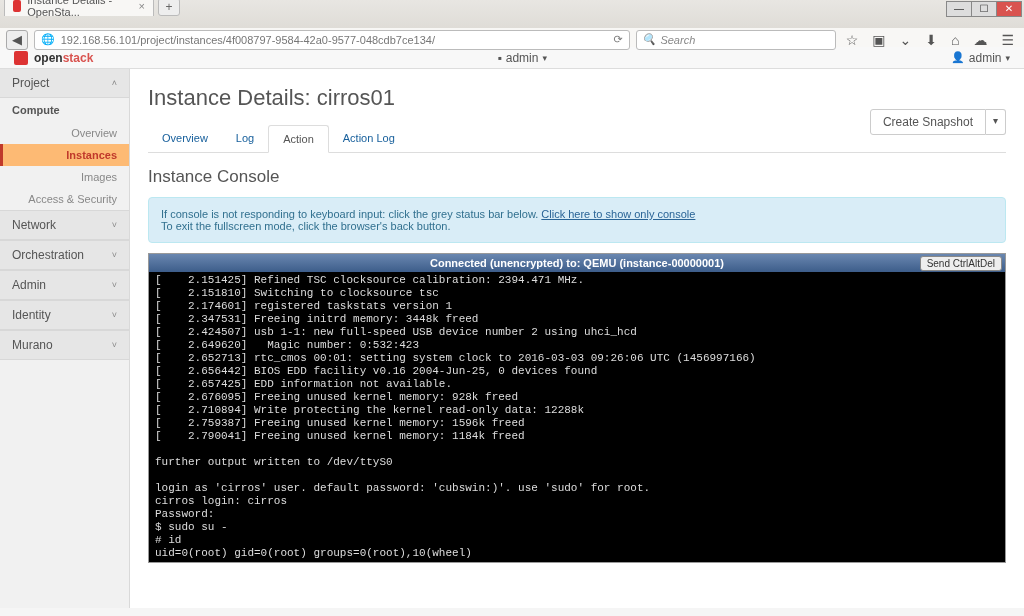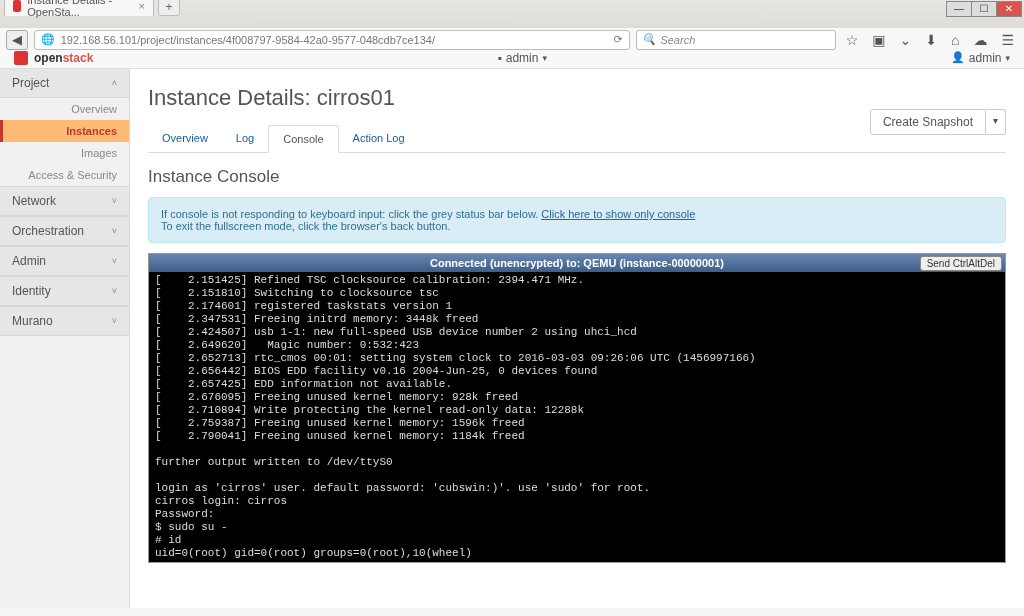--- a/index.html
+++ b/index.html
@@ -133,20 +133,21 @@
     <span class="caret">▾</span>
   </span>
 </div>
 
 <div class="wrap">
   <div class="side">
     <div class="hd first">
       <span>Project</span>
         <span class="chev">˄</span>
     </div>
+    <div class="sub">Compute</div>
     <div class="item">Overview</div>
     <div class="item active">Instances</div>
     <div class="item">Images</div>
     <div class="item">Access &amp; Security</div>
     <div class="hd">
       <span>Network</span>
         <span class="chev">˅</span>
     </div>
     <div class="hd">
       <span>Orchestration</span>
@@ -169,21 +170,21 @@
   <div class="main">
     <h1 class="title">Instance Details: cirros01</h1>
     <div class="snapwrap">
       <div class="snap">Create Snapshot</div>
       <div class="snapc">▾</div>
     </div>
 
     <div class="tabs2">
       <div class="t">Overview</div>
       <div class="t">Log</div>
-      <div class="t active">Console</div>
+      <div class="t active">Action</div>
       <div class="t">Action Log</div>
     </div>
 
     <h2 class="ic">Instance Console</h2>
 
     <div class="notice">
       <span>If console is not responding to keyboard input: click the grey status bar below. </span><a href="#">Click here to show only console</a><br>
       <span>To exit the fullscreen mode, click the browser's back button.</span>
     </div>
 

